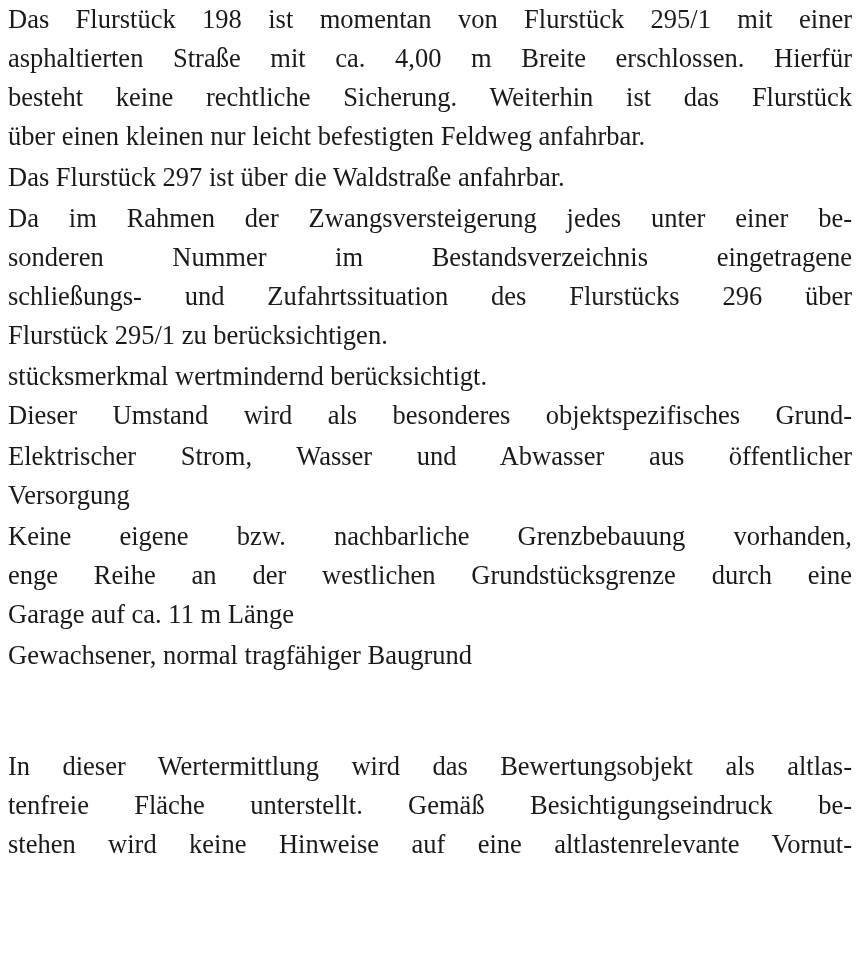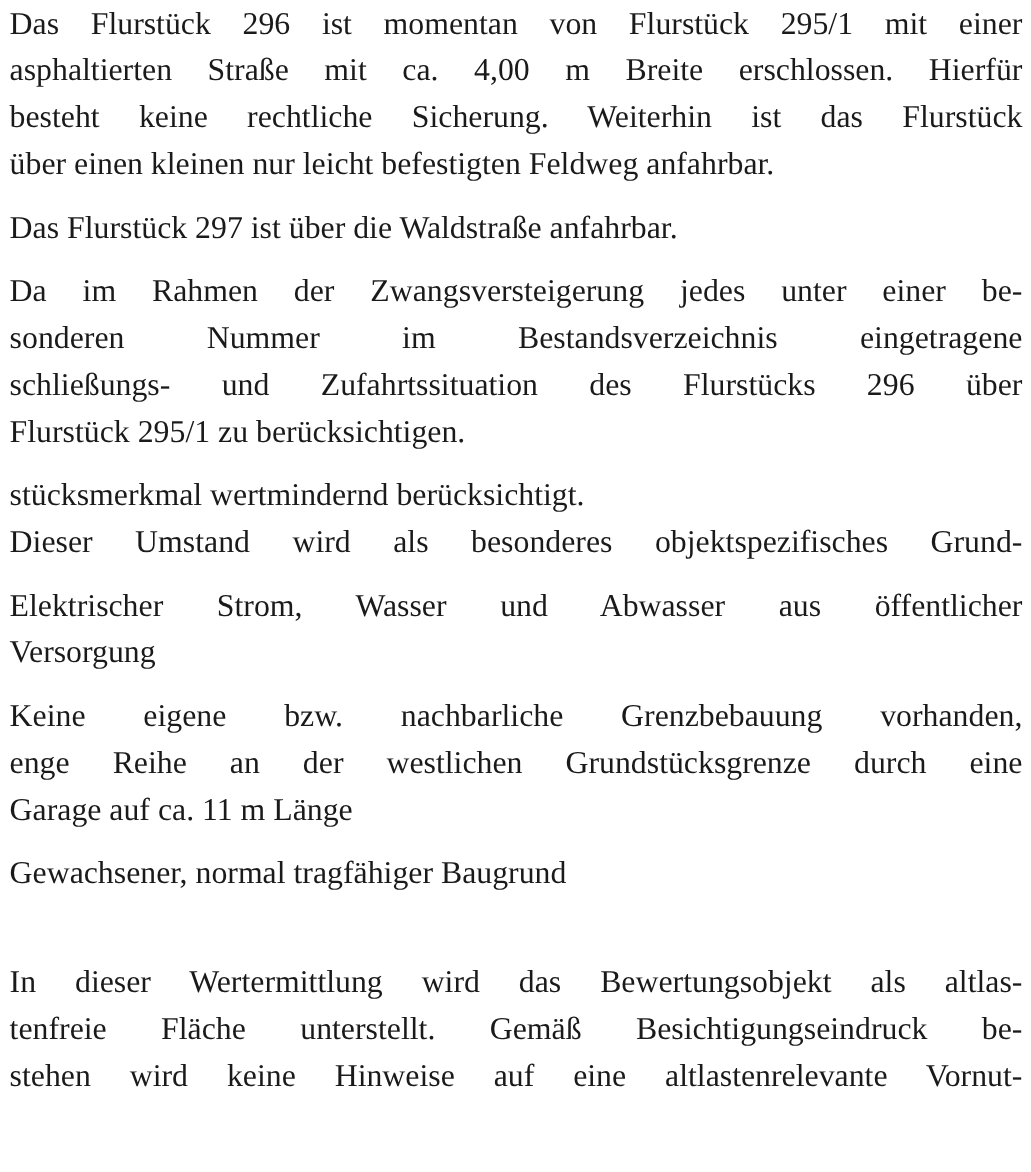--- a/index.html
+++ b/index.html
@@ -20,38 +20,38 @@
       width: 844px;
       font-family: "Liberation Serif", "DejaVu Serif", serif;
       font-size: 26.5px;
       line-height: 39px;
       color: #1a1a1a;
       text-align: justify;
     }
     .para {
       margin: 0;
     }
-    .para + .para { margin-top: 14px; }
-    .para.gap-large { margin-top: 52px; }
+    .para + .para { margin-top: 2px; }
+    .para.gap-large { margin-top: 72px; }
     .line {
       display: block;
       white-space: nowrap;
       text-align-last: justify;
     }
     .line.last {
       text-align-last: left;
     }
   </style>
 </head>
 <body>
 
 <div class="page">
 
   <p class="para">
-    <span class="line">Das Flurstück 296 ist momentan von Flurstück 295/1 mit einer</span>
+    <span class="line">Das Flurstück 198 ist momentan von Flurstück 295/1 mit einer</span>
     <span class="line">asphaltierten Straße mit ca. 4,00 m Breite erschlossen. Hierfür</span>
     <span class="line">besteht keine rechtliche Sicherung. Weiterhin ist das Flurstück</span>
     <span class="line last">über einen kleinen nur leicht befestigten Feldweg anfahrbar.</span>
   </p>
 
   <p class="para">
     <span class="line last">Das Flurstück 297 ist über die Waldstraße anfahrbar.</span>
   </p>
 
   <p class="para">

